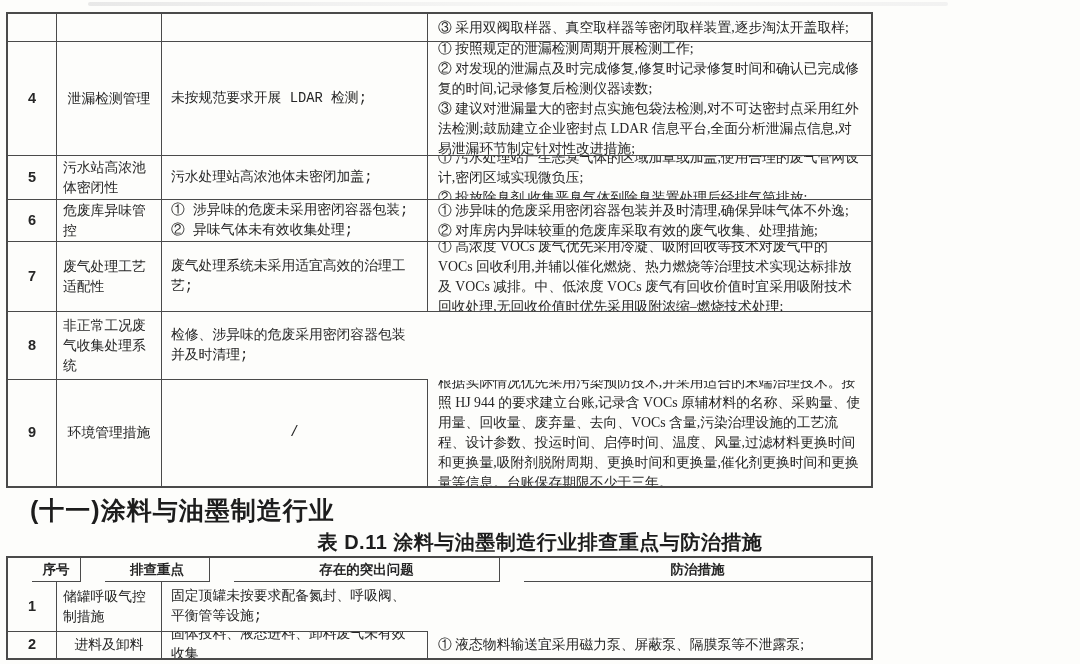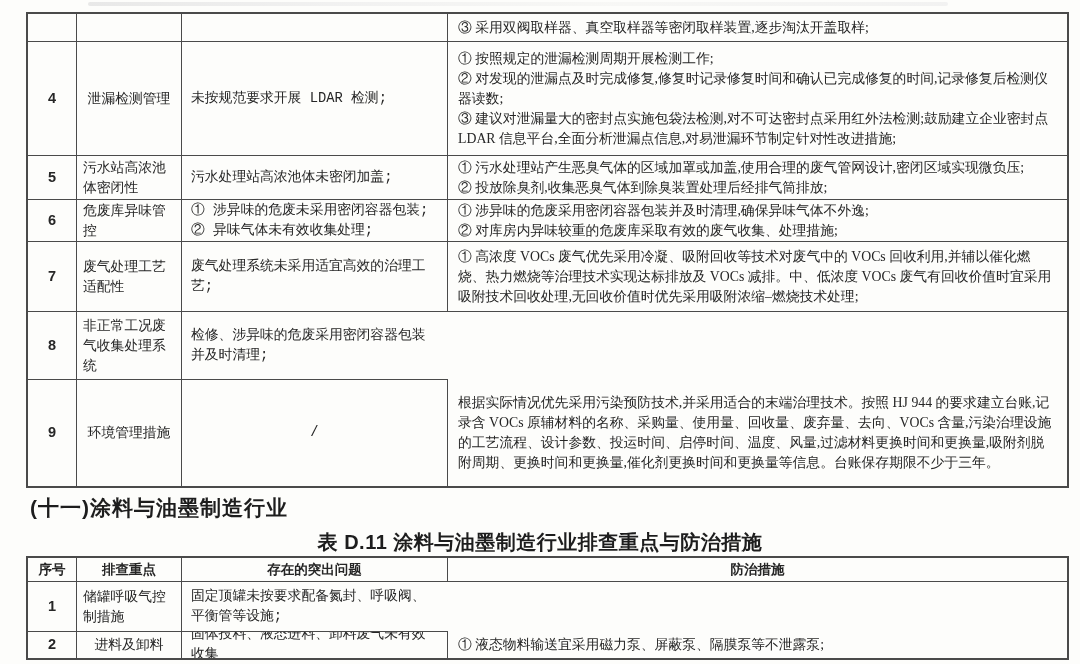--- a/index.html
+++ b/index.html
@@ -8,47 +8,47 @@
     position:relative; width:1080px; height:664px;
     background:#fdfdfb; overflow:hidden;
     font-family:"Liberation Serif","DejaVu Serif",serif;
     color:#262626;
   }
   .scan-artifact {
     position:absolute; top:2px; left:88px; width:860px; height:4px;
     background:linear-gradient(to right,#e3e3e3 0%,#eeeeee 28%,#f6f6f4 60%,#efefef 100%);
     opacity:.8; border-radius:2px;
   }
-  .tbl { position:absolute; left:26px; width:1043px; border:2px solid #4a4a4a; background:#fdfdfb; }
+  .tbl { position:absolute; left:6px; width:867px; border:2px solid #4a4a4a; background:#fdfdfb; }
   .tbl-upper { top:12px; }
   .tbl-lower { top:556px; }
   .trow { display:flex; width:100%; }
   .trow .cell { border-right:1.5px solid #4a4a4a; border-bottom:1.5px solid #4a4a4a; }
   .trow .cell:last-child { border-right:none; }
   .trow:last-child .cell { border-bottom:none; }
   .cell {
     display:flex; flex-direction:column; justify-content:center;
     font-size:13.8px; line-height:1.45; overflow:hidden;
   }
   .c1 { width:49px; align-items:center; text-align:center;
         font-family:"Liberation Sans","DejaVu Sans",sans-serif; font-weight:bold; font-size:14.5px; }
   .c2 { width:105px; align-items:center; text-align:left; padding:2px 6px; }
   .c3 { width:266px; padding:3px 9px;font-family:Liberation Mono, monospace; }
   .c4 { flex:1; padding:4px 10px; }
   .c3.center { align-items:center; text-align:center; padding:3px 4px; }
   .line { width:100%; }
   .hdr .cell {
     font-family:"Liberation Sans","DejaVu Sans",sans-serif;
     font-weight:bold; font-size:13.5px;
-    align-items:center; text-align:left; justify-content:center; padding:2px;
+    align-items:center; text-align:left; justify-content:center; padding:2px;margin-left:24px;
   }
   .section-heading {
     position:absolute; left:30px; top:494px;
     font-family:"Liberation Sans","DejaVu Sans",sans-serif;
-    font-weight:bold; font-size:21px; color:#1d1d1d; letter-spacing:1px;
+    font-weight:bold; font-size:25px; color:#1d1d1d; letter-spacing:1px;
   }
   .table-caption {
     position:absolute; left:0; top:529px; width:1080px; text-align:center;
     font-family:"Liberation Sans","DejaVu Sans",sans-serif;
     font-weight:bold; font-size:20px; color:#1d1d1d; letter-spacing:0.5px;
   }
 </style>
 </head>
 <body>
 

